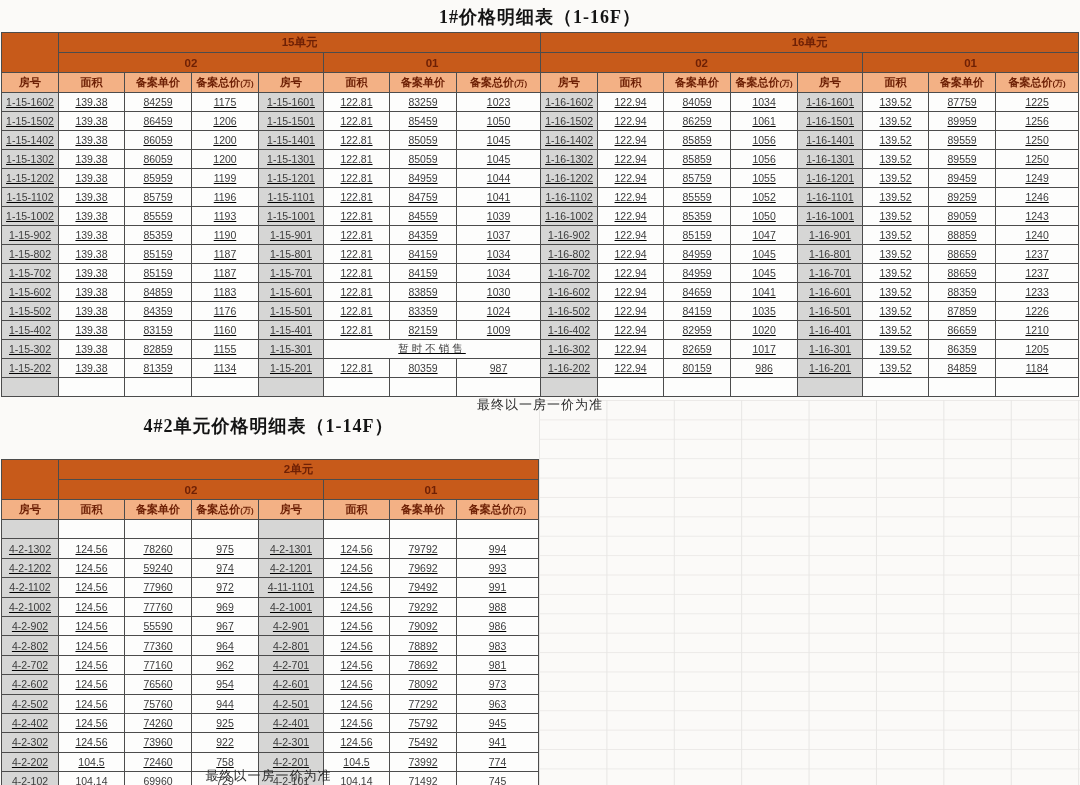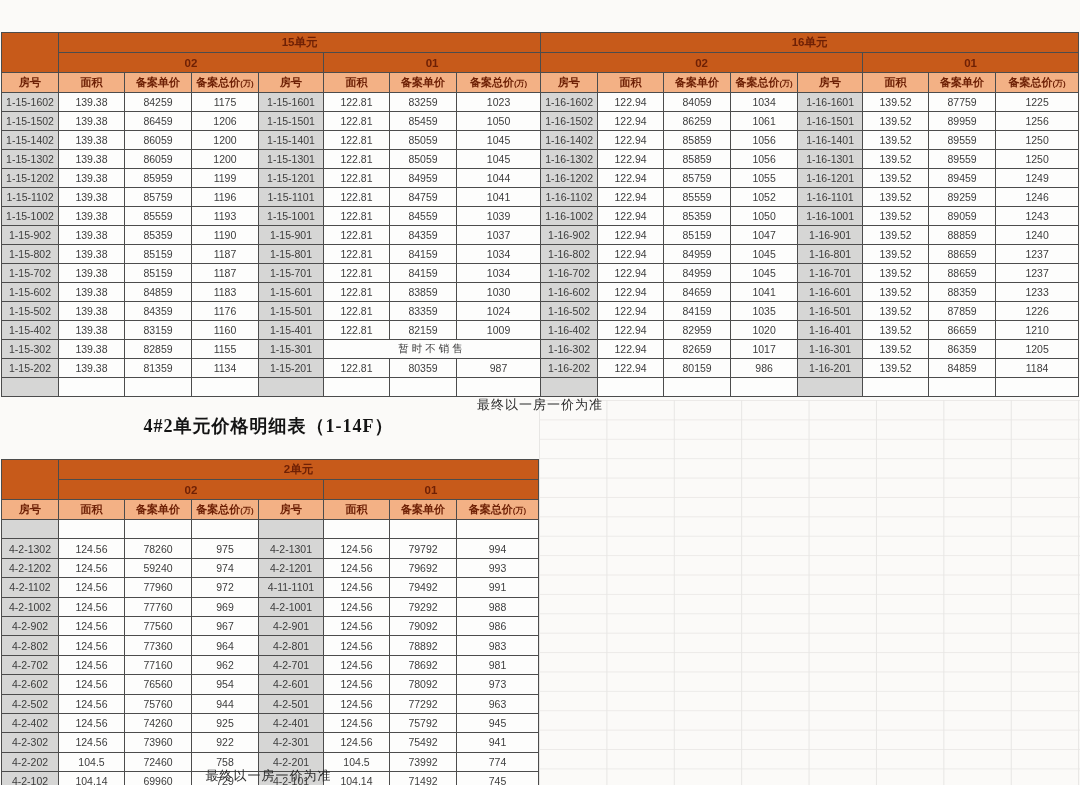--- a/index.html
+++ b/index.html
@@ -49,21 +49,21 @@
   #table2{left:1px;top:441px;}
   table.price th, table.price td{
     border:1px solid #4c4c4c;
     padding:0 1px;
     text-align:center;
     vertical-align:middle;
     overflow:hidden;
     white-space:nowrap;
   }
   table.price thead tr{height:20px;}
-  table.price tbody tr{height:19px;}
+  table.price tbody tr{height:19px;text-decoration:underline;}
   #table2 tbody tr{height:19.4px;}
   th.band{
     background:var(--band,#C75A1A);
     color:var(--band-text,#6e2005);
     font-size:11.5px;font-weight:700;
   }
   th.colhead{
     background:var(--colhead,#F3B185);
     color:var(--band-text,#6e2005);
     font-size:11px;font-weight:700;
@@ -85,20 +85,21 @@
   }
   #footnote1{left:0;top:397px;width:1080px;height:15px;line-height:15px;}
   #footnote2{left:0;top:768px;width:537px;height:16px;line-height:16px;}
 </style>
 </head>
 <body>
 
 <div id="page">
   <div id="grid-bg"></div>
 
+  <div id="title1" class="tbl-title">1#价格明细表（1-16F）</div>
 
   <table id="table1" class="price" style="width: 1077px;">
       <colgroup>
         <col style="width: 57px;">
         <col style="width: 66px;">
         <col style="width: 67px;">
         <col style="width: 67px;">
         <col style="width: 65px;">
         <col style="width: 66px;">
         <col style="width: 67px;">
@@ -515,21 +516,21 @@
           <td>77760</td>
           <td>969</td>
           <td class="label">4-2-1001</td>
           <td>124.56</td>
           <td>79292</td>
           <td>988</td>
         </tr>
         <tr>
           <td class="label">4-2-902</td>
           <td>124.56</td>
-          <td>77560</td>
+          <td>55590</td>
           <td>967</td>
           <td class="label">4-2-901</td>
           <td>124.56</td>
           <td>79092</td>
           <td>986</td>
         </tr>
         <tr>
           <td class="label">4-2-802</td>
           <td>124.56</td>
           <td>77360</td>

